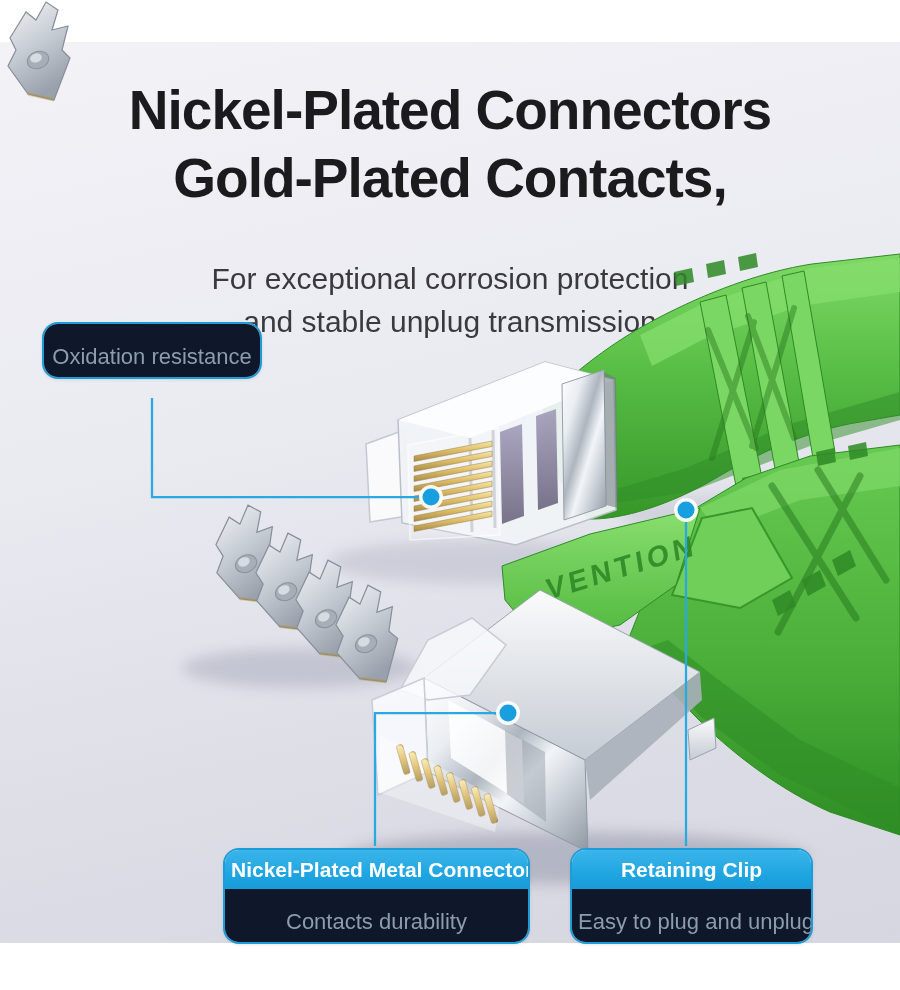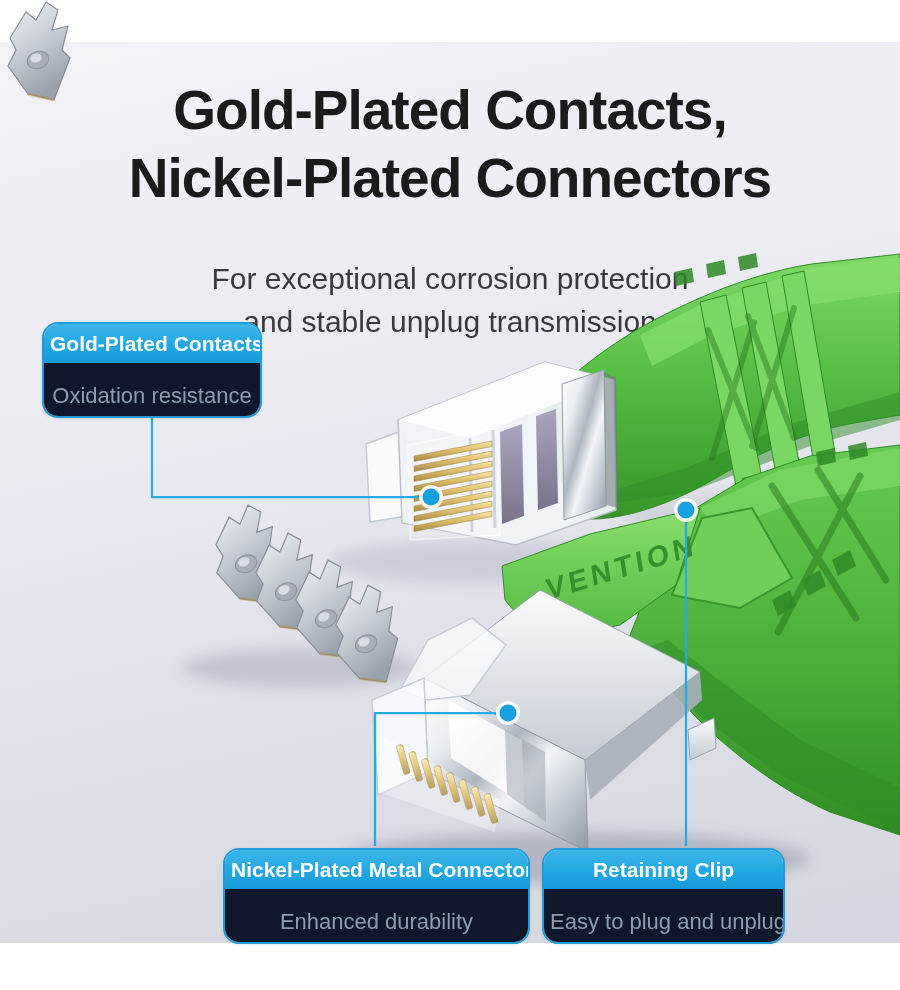--- a/index.html
+++ b/index.html
@@ -39,32 +39,32 @@
     background:linear-gradient(180deg,#3BB5EA 0%,var(--accent) 70%,#189BD9 100%);
     color:#ffffff;font-weight:bold;font-size:21px;text-align:center;
     padding:8px 6px 7px 6px;white-space:nowrap;
   }
   .callout-desc{
     background:#0f172a;color:var(--muted);font-size:22px;text-align:center;
     padding:20px 6px 7px 6px;white-space:nowrap;
   }
   .c1{left:42px;top:322px;width:216px;}
   .c2{left:223px;top:848px;width:303px;}
-  .c3{left:542px;top:848px;width:239px;}
+  .c3{left:570px;top:848px;width:239px;}
 </style>
 </head>
 <body>
 
 <div class="band band-top"></div>
 <div class="photo"></div>
 <div class="band band-bottom"></div>
 
 <div class="headline">
+  <div>Nickel-Plated Connectors</div>
   <div>Gold-Plated Contacts,</div>
-  <div>Nickel-Plated Connectors</div>
 </div>
 <div class="subhead">
   <div>For exceptional corrosion protection</div>
   <div>and stable unplug transmission</div>
 </div>
 
 <svg class="scene" viewBox="0 0 900 990">
   <defs>
     <linearGradient id="gGreenCable" x1="0" y1="0" x2="0" y2="1">
       <stop offset="0" stop-color="#7FD966"></stop>
@@ -241,23 +241,22 @@
     <circle cx="431" cy="497" r="12" fill="#FFFFFF" opacity="0.9"></circle>
     <circle cx="431" cy="497" r="8.5" fill="#189FE0"></circle>
     <circle cx="508" cy="713" r="12" fill="#FFFFFF" opacity="0.9"></circle>
     <circle cx="508" cy="713" r="8.5" fill="#189FE0"></circle>
     <circle cx="686" cy="510" r="12" fill="#FFFFFF" opacity="0.9"></circle>
     <circle cx="686" cy="510" r="8.5" fill="#189FE0"></circle>
   </g>
 </svg>
 
 <div class="callout c1">
-  <div class="callout-title">Gold-Plated Contacts</div>
   <div class="callout-desc">Oxidation resistance</div>
 </div>
 <div class="callout c2">
   <div class="callout-title">Nickel-Plated Metal Connector</div>
-  <div class="callout-desc">Enhanced durability</div>
+  <div class="callout-desc">Contacts durability</div>
 </div>
 <div class="callout c3">
   <div class="callout-title">Retaining Clip</div>
   <div class="callout-desc">Easy to plug and unplug</div>
 </div>
 
 </body></html>

